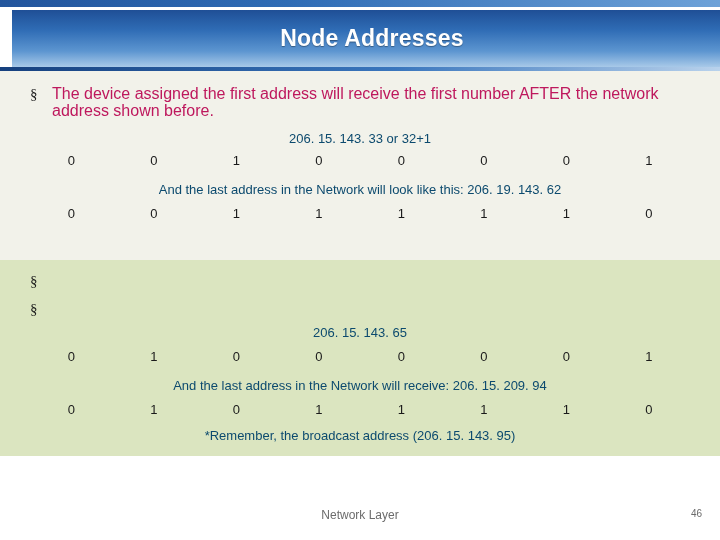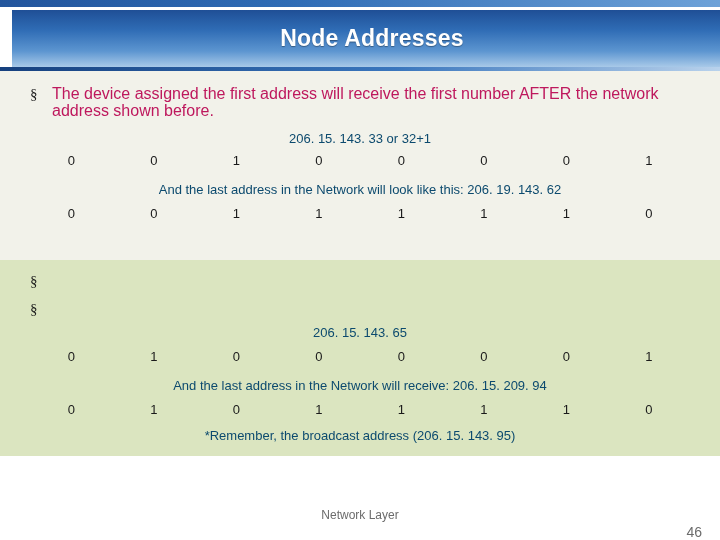--- a/index.html
+++ b/index.html
@@ -133,23 +133,22 @@
     position: absolute;
     left: 0; top: 508px;
     width: 720px;
     text-align: center;
     font-size: 12px;
     color: #6b6b6b;
   }
   .footer-page {
     position: absolute;
     right: 18px; top: 508px;
-    font-size: 14px;
+    font-size: 10px;
     color: #6b6b6b;
-    margin-top: 16px;
   }
 </style>
 </head>
 <body>
 
 <div class="slide">
 
   <div class="top-rule"></div>
   <div class="top-rule2"></div>
 

